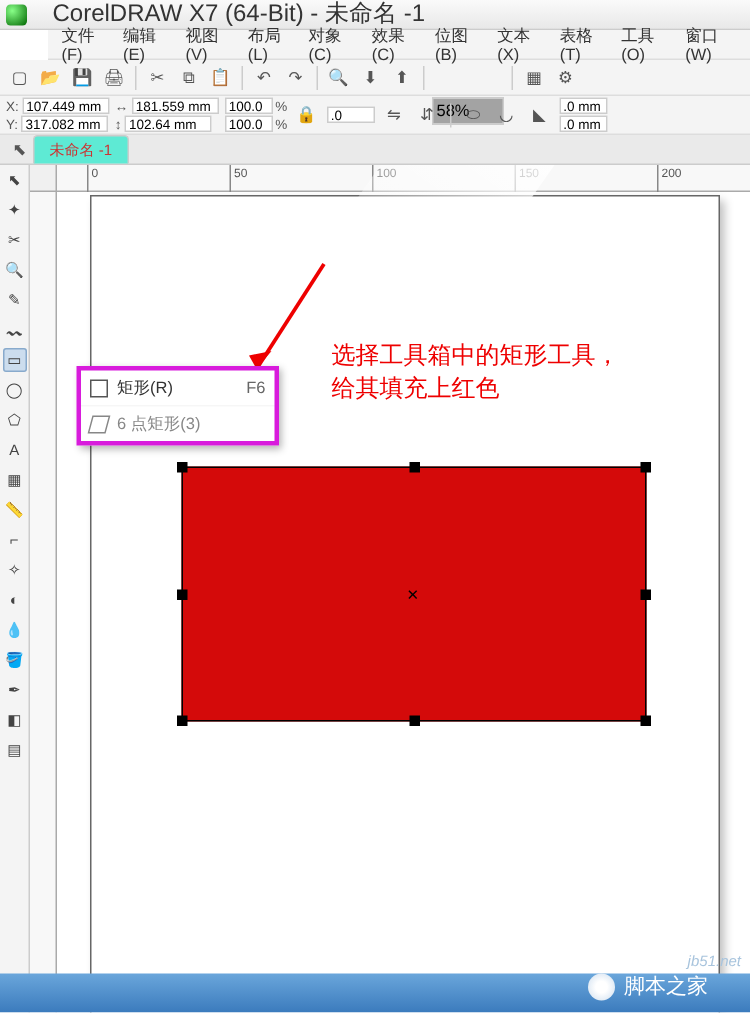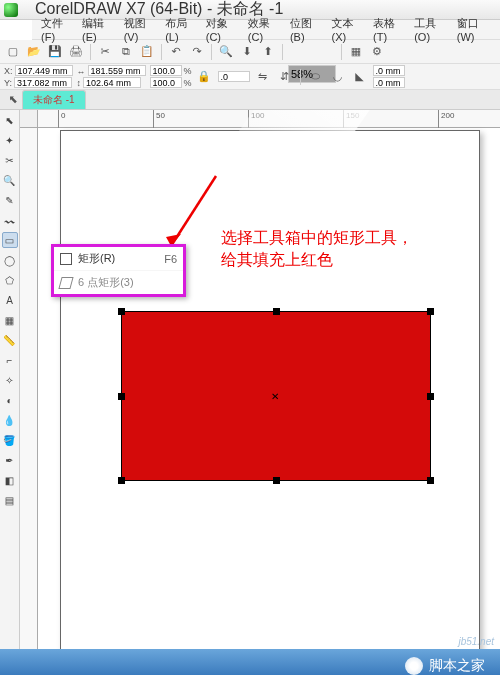--- a/index.html
+++ b/index.html
@@ -40,21 +40,21 @@
 .diag-band { position: absolute; top: 40px; left: 150px; width: 500px; height: 95px; background: linear-gradient(to right, rgba(255,255,255,0) 0%, rgba(255,255,255,0.9) 30%, rgba(255,255,255,0.95) 70%, rgba(255,255,255,0) 100%); transform: rotate(-55deg); transform-origin: 0 0; pointer-events: none; }
 .anno-title { position: absolute; top: 15px; left: 70px; color: #e00; font-size: 18px; font-family: "SimSun", serif; }
 .anno-body { position: absolute; top: 80px; left: 160px; color: #e00; font-size: 16px; line-height: 1.4; font-family: "SimSun", serif; margin-top: 16px; }
 .anno-arrow { position: absolute; top: 40px; left: 100px; pointer-events: none; }
 .flyout { position: absolute; top: 113px; left: -10px; width: 135px; background: #fff; border: 3px solid #d81bdc; box-shadow: 2px 2px 5px rgba(0,0,0,0.3); z-index: 10; }
 .flyout-item { display: flex; align-items: center; padding: 4px 6px; font-size: 11px; color: #333; gap: 6px; }
 .flyout-item .icon { width: 12px; height: 12px; border: 1px solid #555; }
 .flyout-item .sc { margin-left: auto; color: #666; }
 .flyout-item.below { border-top: 1px solid rgba(0,0,0,0.05); color: #555; opacity: 0.7; }
 .watermark { position: absolute; right: 6px; bottom: 28px; font-size: 10px; color: #a8c4dd; font-style: italic; }
-.footer { position: absolute; bottom: 0; left: 0; right: 0; height: 26px; background: linear-gradient(#6aa6db, #3b7bbd); display: flex; align-items: flex-end; justify-content: flex-end; padding: 0 15px; color: #fff; font-size: 14px; }
+.footer { position: absolute; bottom: 0; left: 0; right: 0; height: 26px; background: linear-gradient(#6aa6db, #3b7bbd); display: flex; align-items: flex-start; justify-content: flex-end; padding: 0 28px; color: #fff; font-size: 14px; }
 .footer .flogo { width: 18px; height: 18px; background: radial-gradient(circle, #fff 30%, #cde 100%); border-radius: 50%; margin-right: 6px; }
 </style>
 </head>
 <body>
 
 <div class="titlebar">
   <div class="logo"></div>
   <div class="title">CorelDRAW X7 (64-Bit) - 未命名 -1</div>
 </div>
 

